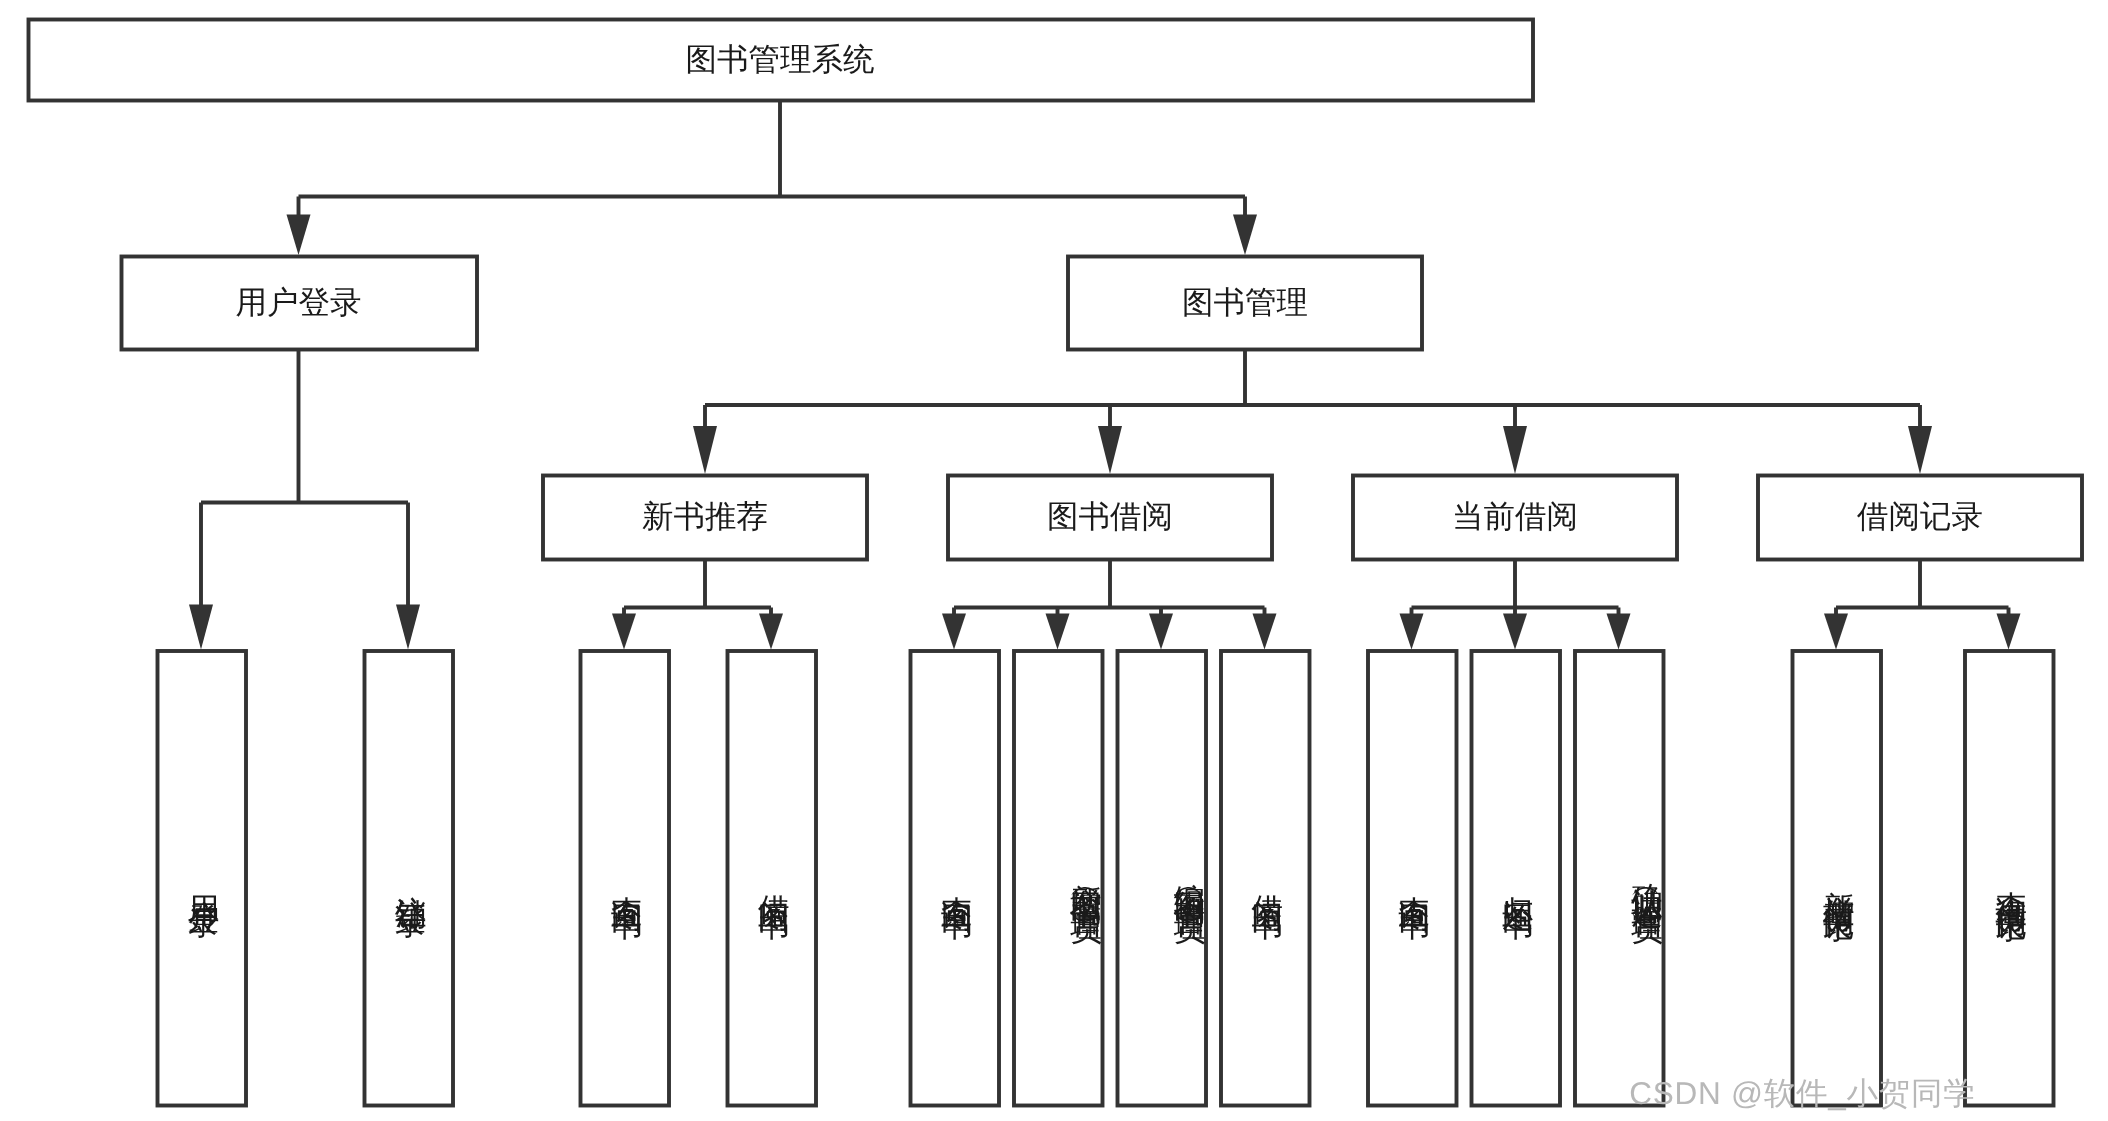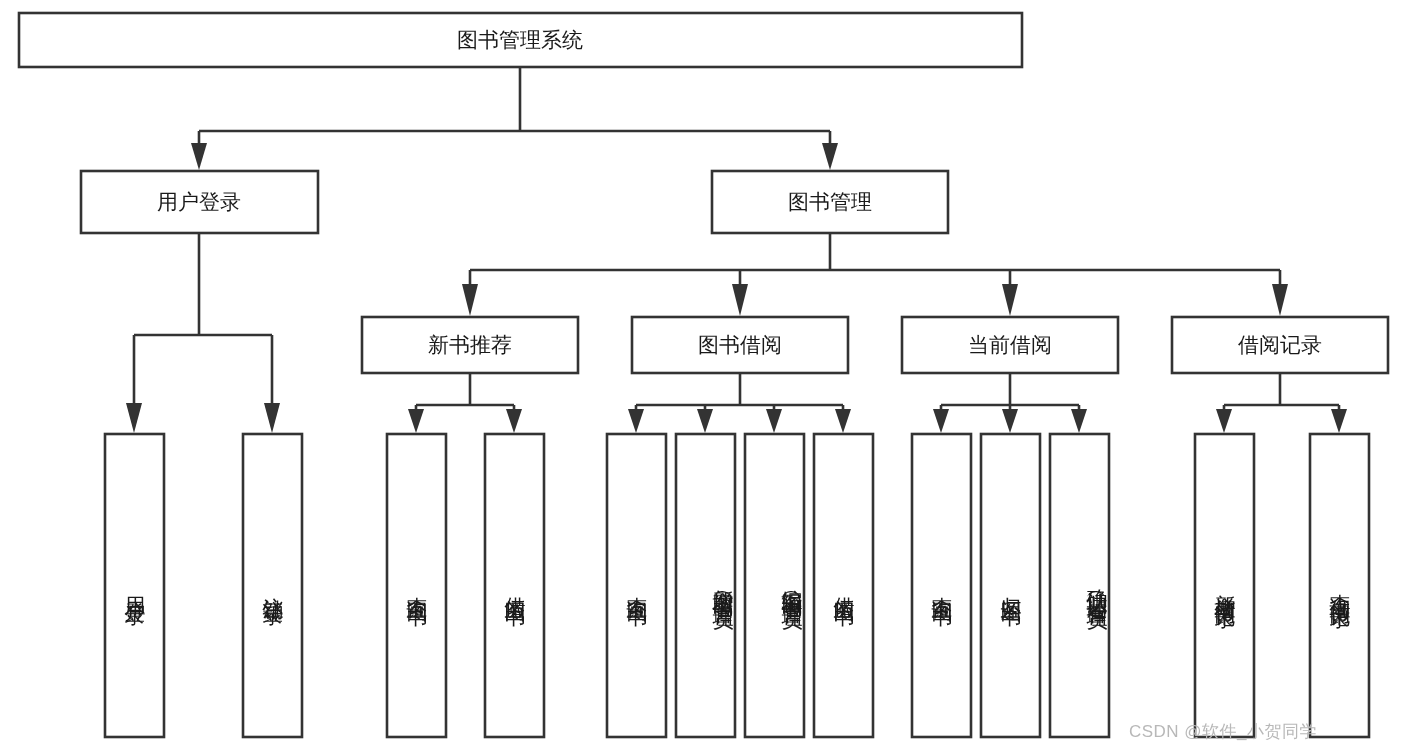--- a/index.html
+++ b/index.html
@@ -69,21 +69,21 @@
     letter-spacing: 3px;
     white-space: nowrap;
     text-align: center;
     pointer-events: none;
   }
   .watermark {
     position: absolute;
     right: 12px;
     bottom: 4px;
     font-family: "Liberation Sans", "DejaVu Sans", sans-serif;
-    font-size: 17px;
+    font-size: 21px;
     color: #b8b8b8;
     letter-spacing: 0.5px;
     white-space: nowrap;
   }
 </style>
 </head>
 <body>
 
 <div id="diagram-root">
 

